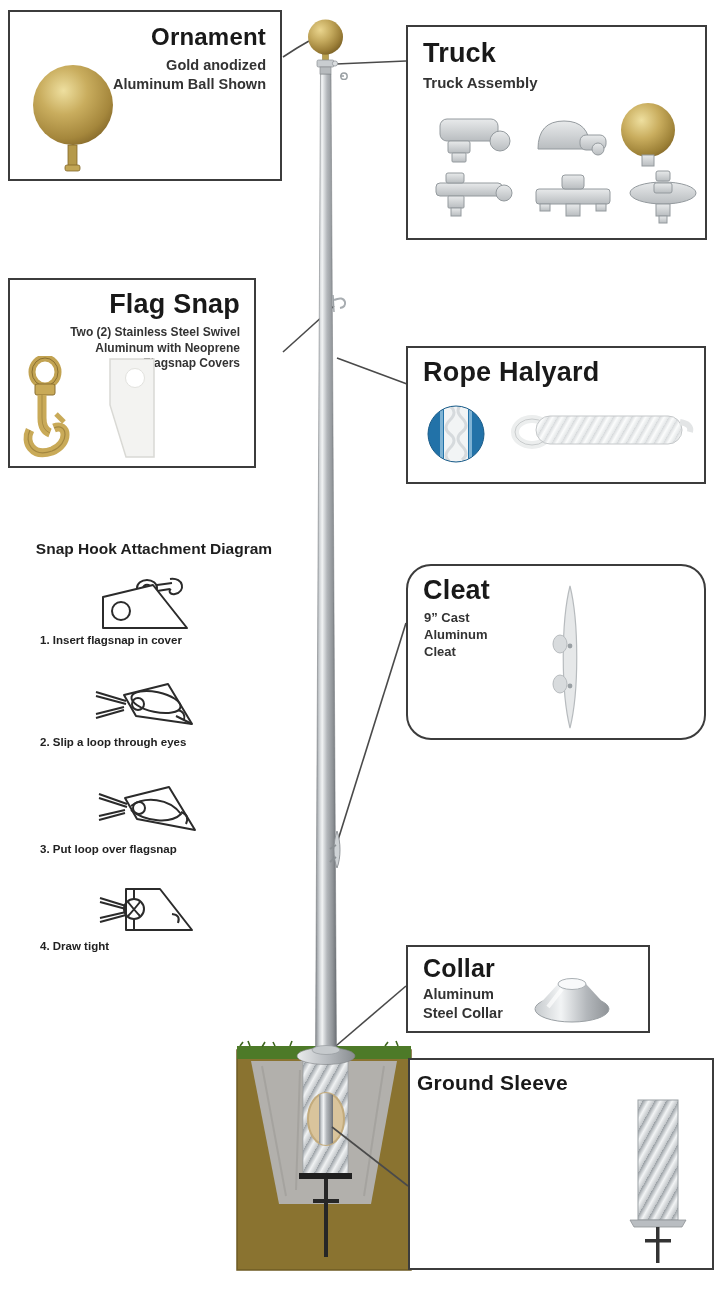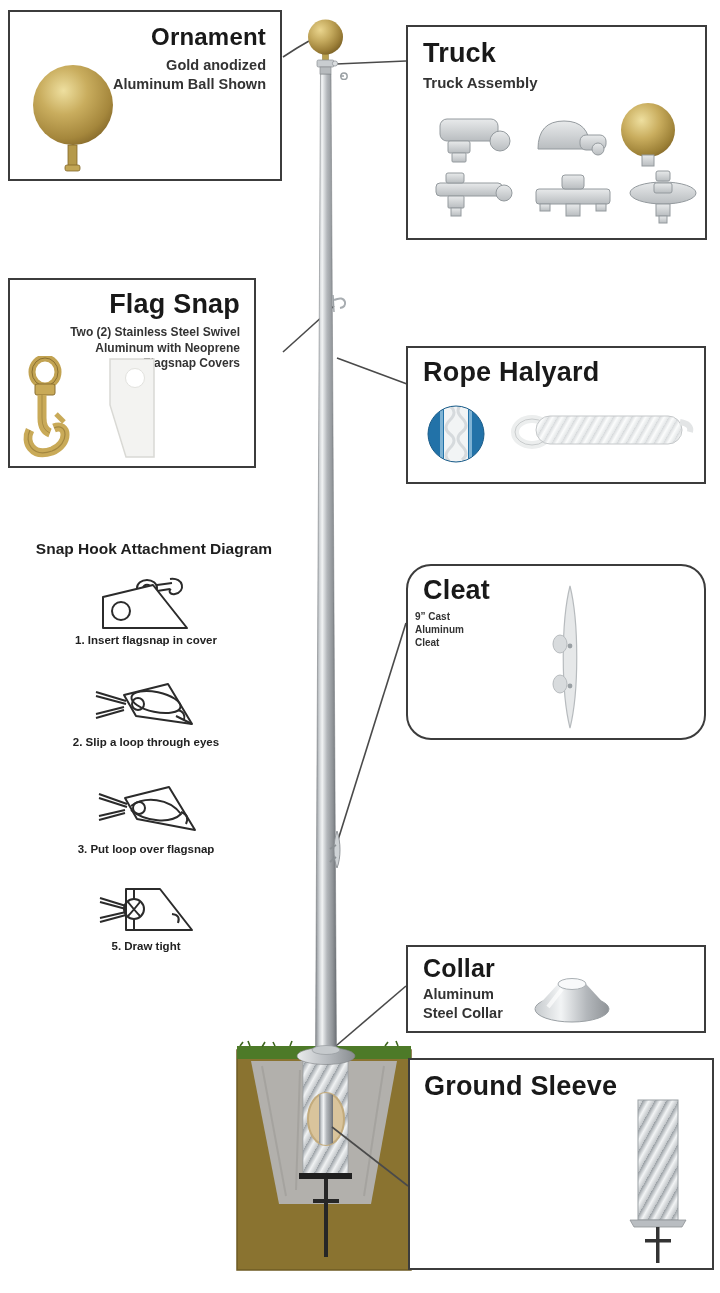--- a/index.html
+++ b/index.html
@@ -30,37 +30,37 @@
   
   #box-flagsnap { left:8px; top:278px; width:248px; height:190px; }
   #box-flagsnap .co-title { position:absolute; right:14px; top:10px; font-size:27px; }
   #box-flagsnap .co-desc  { position:absolute; right:14px; top:45px; font-size:12px; }
   
   #box-rope { left:406px; top:346px; width:300px; height:138px; }
   #box-rope .co-title { position:absolute; left:15px; top:10px; font-size:27px; }
   
   #box-cleat { left:406px; top:564px; width:300px; height:176px;border-radius:25px; }
   #box-cleat .co-title { position:absolute; left:15px; top:10px; font-size:27px; }
-  #box-cleat .co-desc  { position:absolute; left:7px; top:44px; font-size:10px; }
-  
-  #box-collar { left:406px; top:945px; width:300px; height:88px; }
+  #box-cleat .co-desc  { position:absolute; left:16px; top:44px; font-size:13px; }
+  
+  #box-collar { left:406px; top:945px; width:244px; height:88px; }
   #box-collar .co-title { position:absolute; left:15px; top:8px; font-size:25px; }
   #box-collar .co-desc  { position:absolute; left:15px; top:38px; font-size:14.5px; }
   
   #box-sleeve { left:408px; top:1058px; width:306px; height:212px; }
-  #box-sleeve .co-title { position:absolute; left:14px; top:12px; font-size:27px; }
+  #box-sleeve .co-title { position:absolute; left:7px; top:12px; font-size:21px; }
   #box-sleeve .co-desc  { position:absolute; left:14px; top:47px; font-size:15px; }
   
   #snap-section { position:absolute; left:0; top:0; z-index:2; }
   #snap-title {
     position:absolute; left:20px; top:540px; width:252px; text-align:center;
     font-size:15.5px; font-weight:800; color:#1e1e1e;margin-left:8px;
   }
   .step-caption {
-    position:absolute; left:40px; width:212px; text-align:center;
+    position:absolute; left:40px; width:212px; text-align:left;
     font-size:11.5px; font-weight:800; color:#222222;
   }
   #cap-1 { top:634px; } #cap-2 { top:736px; } #cap-3 { top:843px; } #cap-4 { top:940px; }
   .step-fig { position:absolute; z-index:2; }
   #fig-1 { left:100px; top:576px; }
   #fig-2 { left:94px;  top:680px; }
   #fig-3 { left:97px;  top:784px; }
   #fig-4 { left:98px;  top:886px; }
 </style>
 </head>
@@ -378,16 +378,16 @@
 
     <svg class="step-fig" id="fig-4" width="100" height="50" viewBox="0 0 100 50">
       <g fill="none" stroke="#2b2b2b" stroke-width="2" stroke-linejoin="round">
         <path d="M2,12 L28,20 M2,16 L28,23 M2,32 L28,26 M2,36 L28,29"></path>
         <polygon points="28,3 62,3 94,44 28,44" fill="#ffffff"></polygon>
         <circle cx="36" cy="23" r="10"></circle>
         <path d="M30,16 q8,10 12,14 M42,16 q-8,10 -12,14 M36,3 L36,13 M36,33 L36,44"></path>
         <path d="M74,28 q9,1 6,9"></path>
       </g>
     </svg>
-    <div class="step-caption" id="cap-4">5. Draw tight</div>
+    <div class="step-caption" id="cap-4">4. Draw tight</div>
   </div>
 
 </div>
 
 </body></html>

